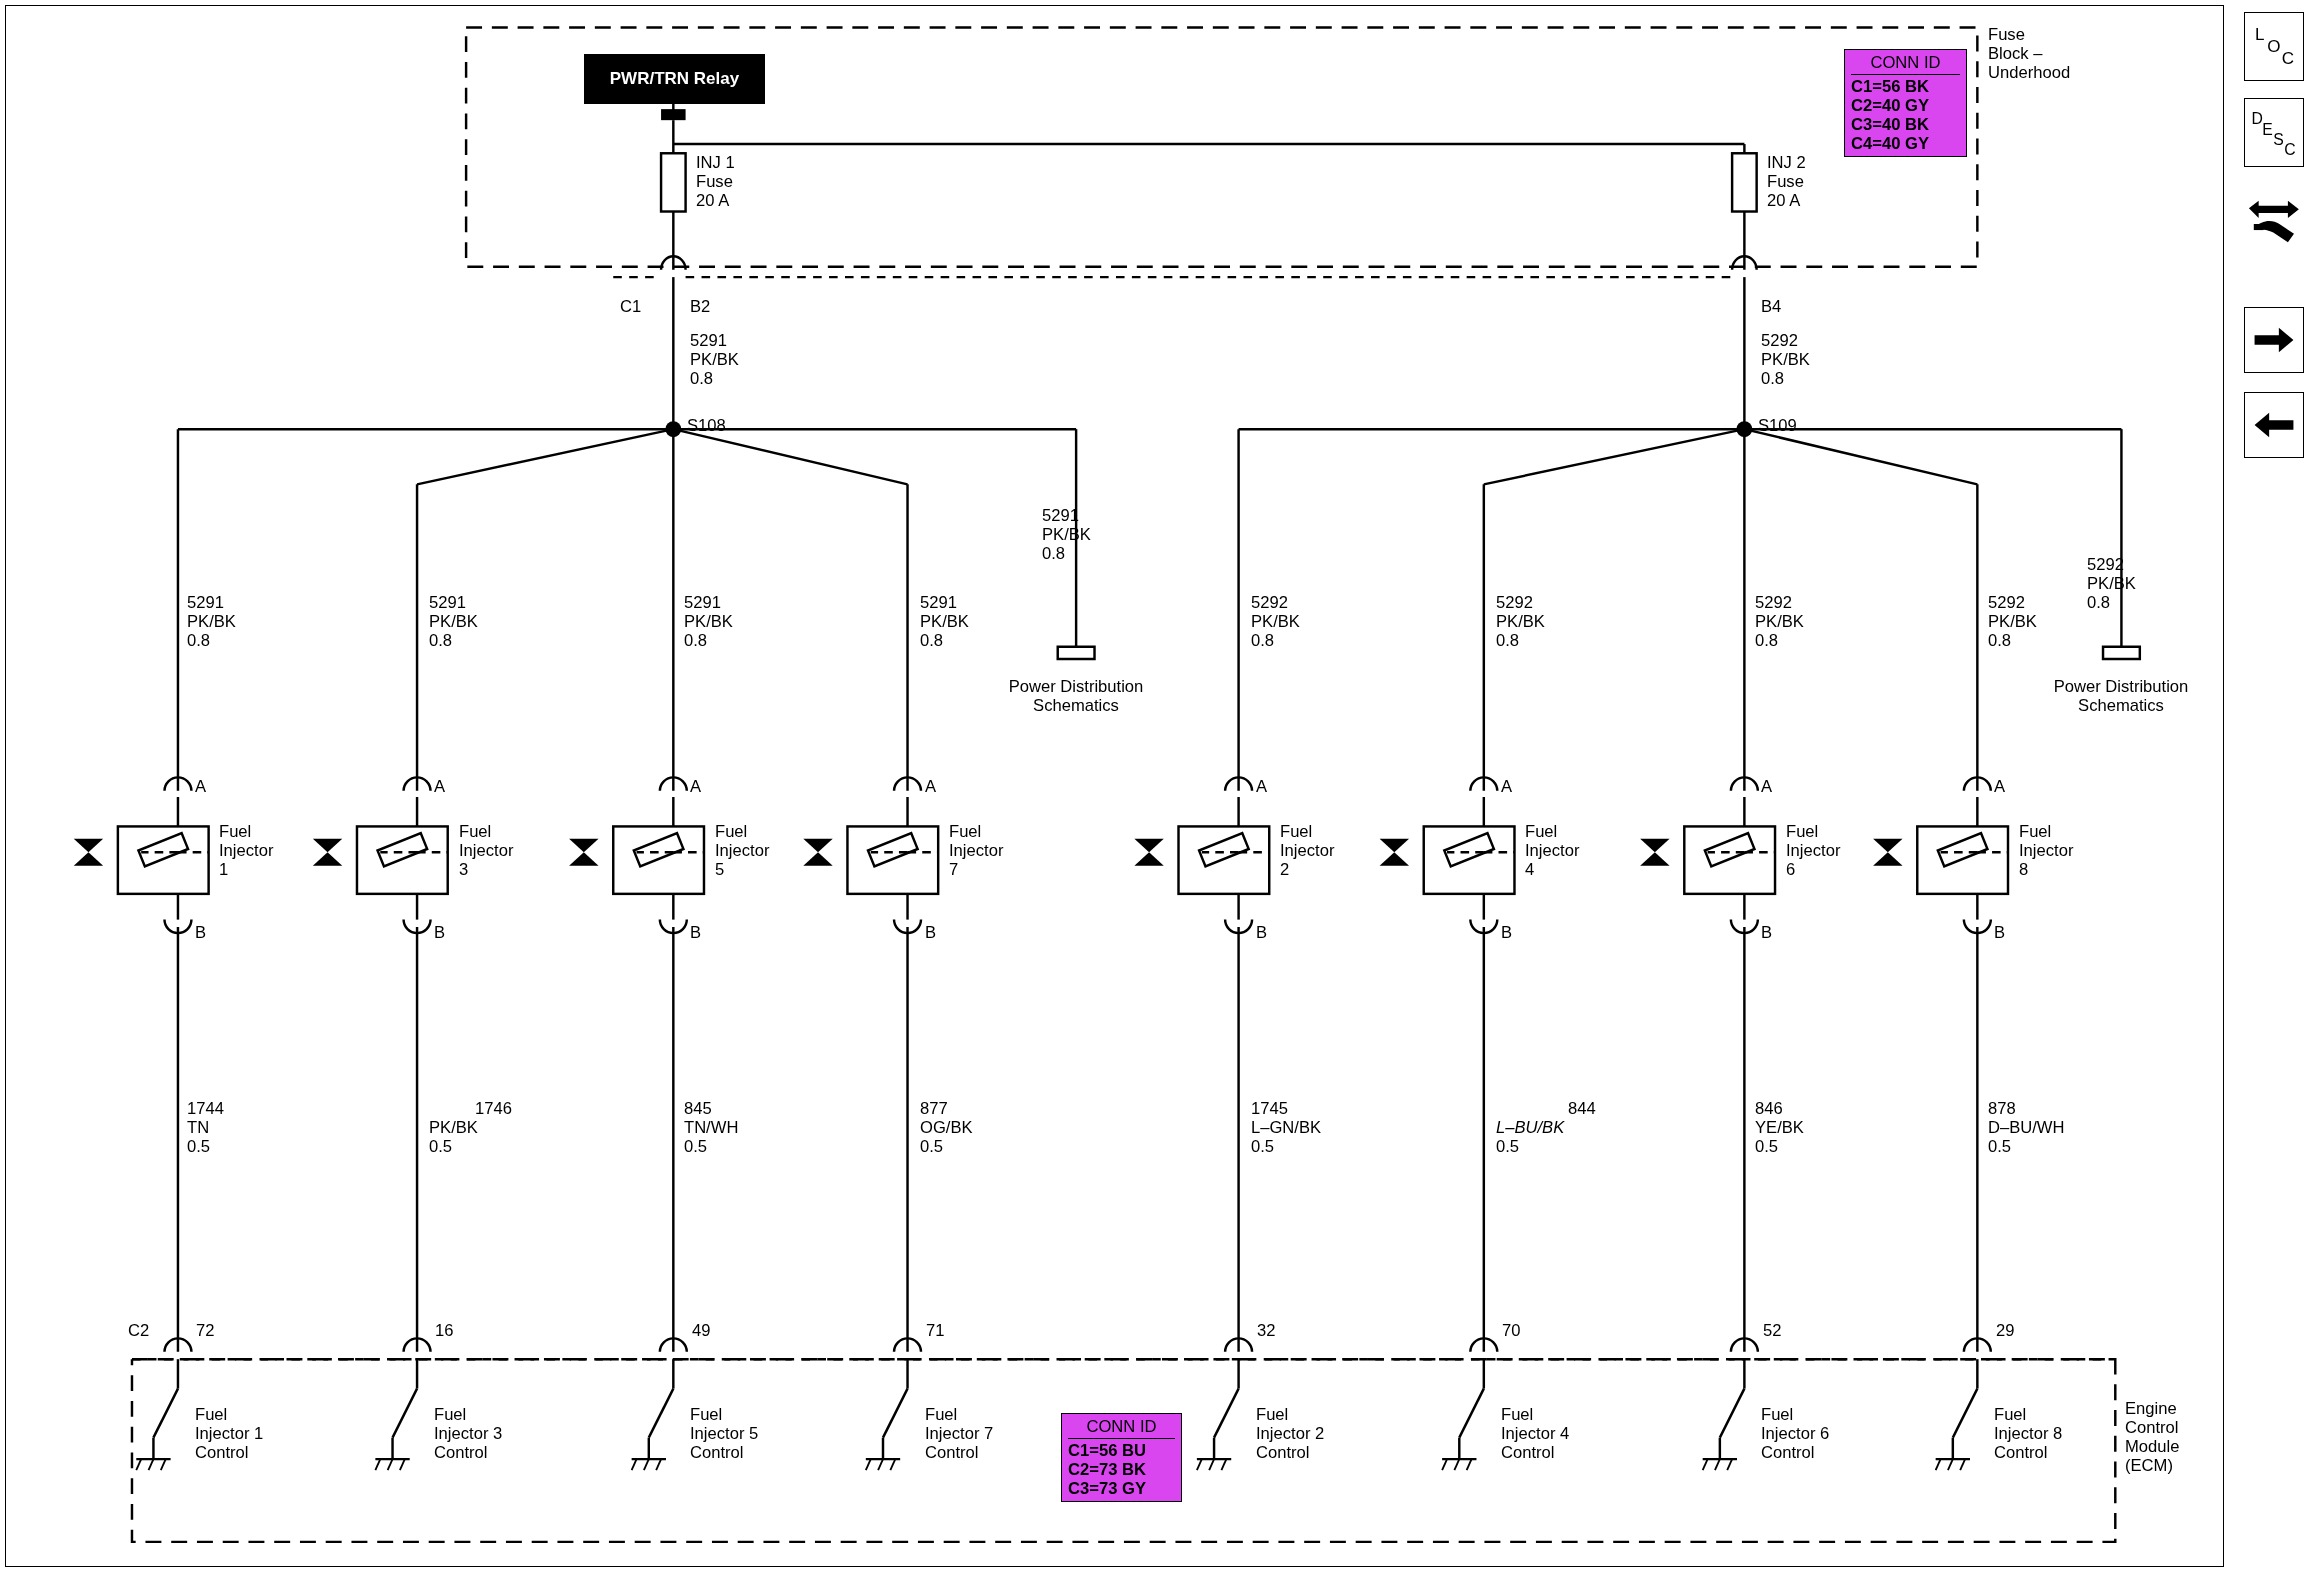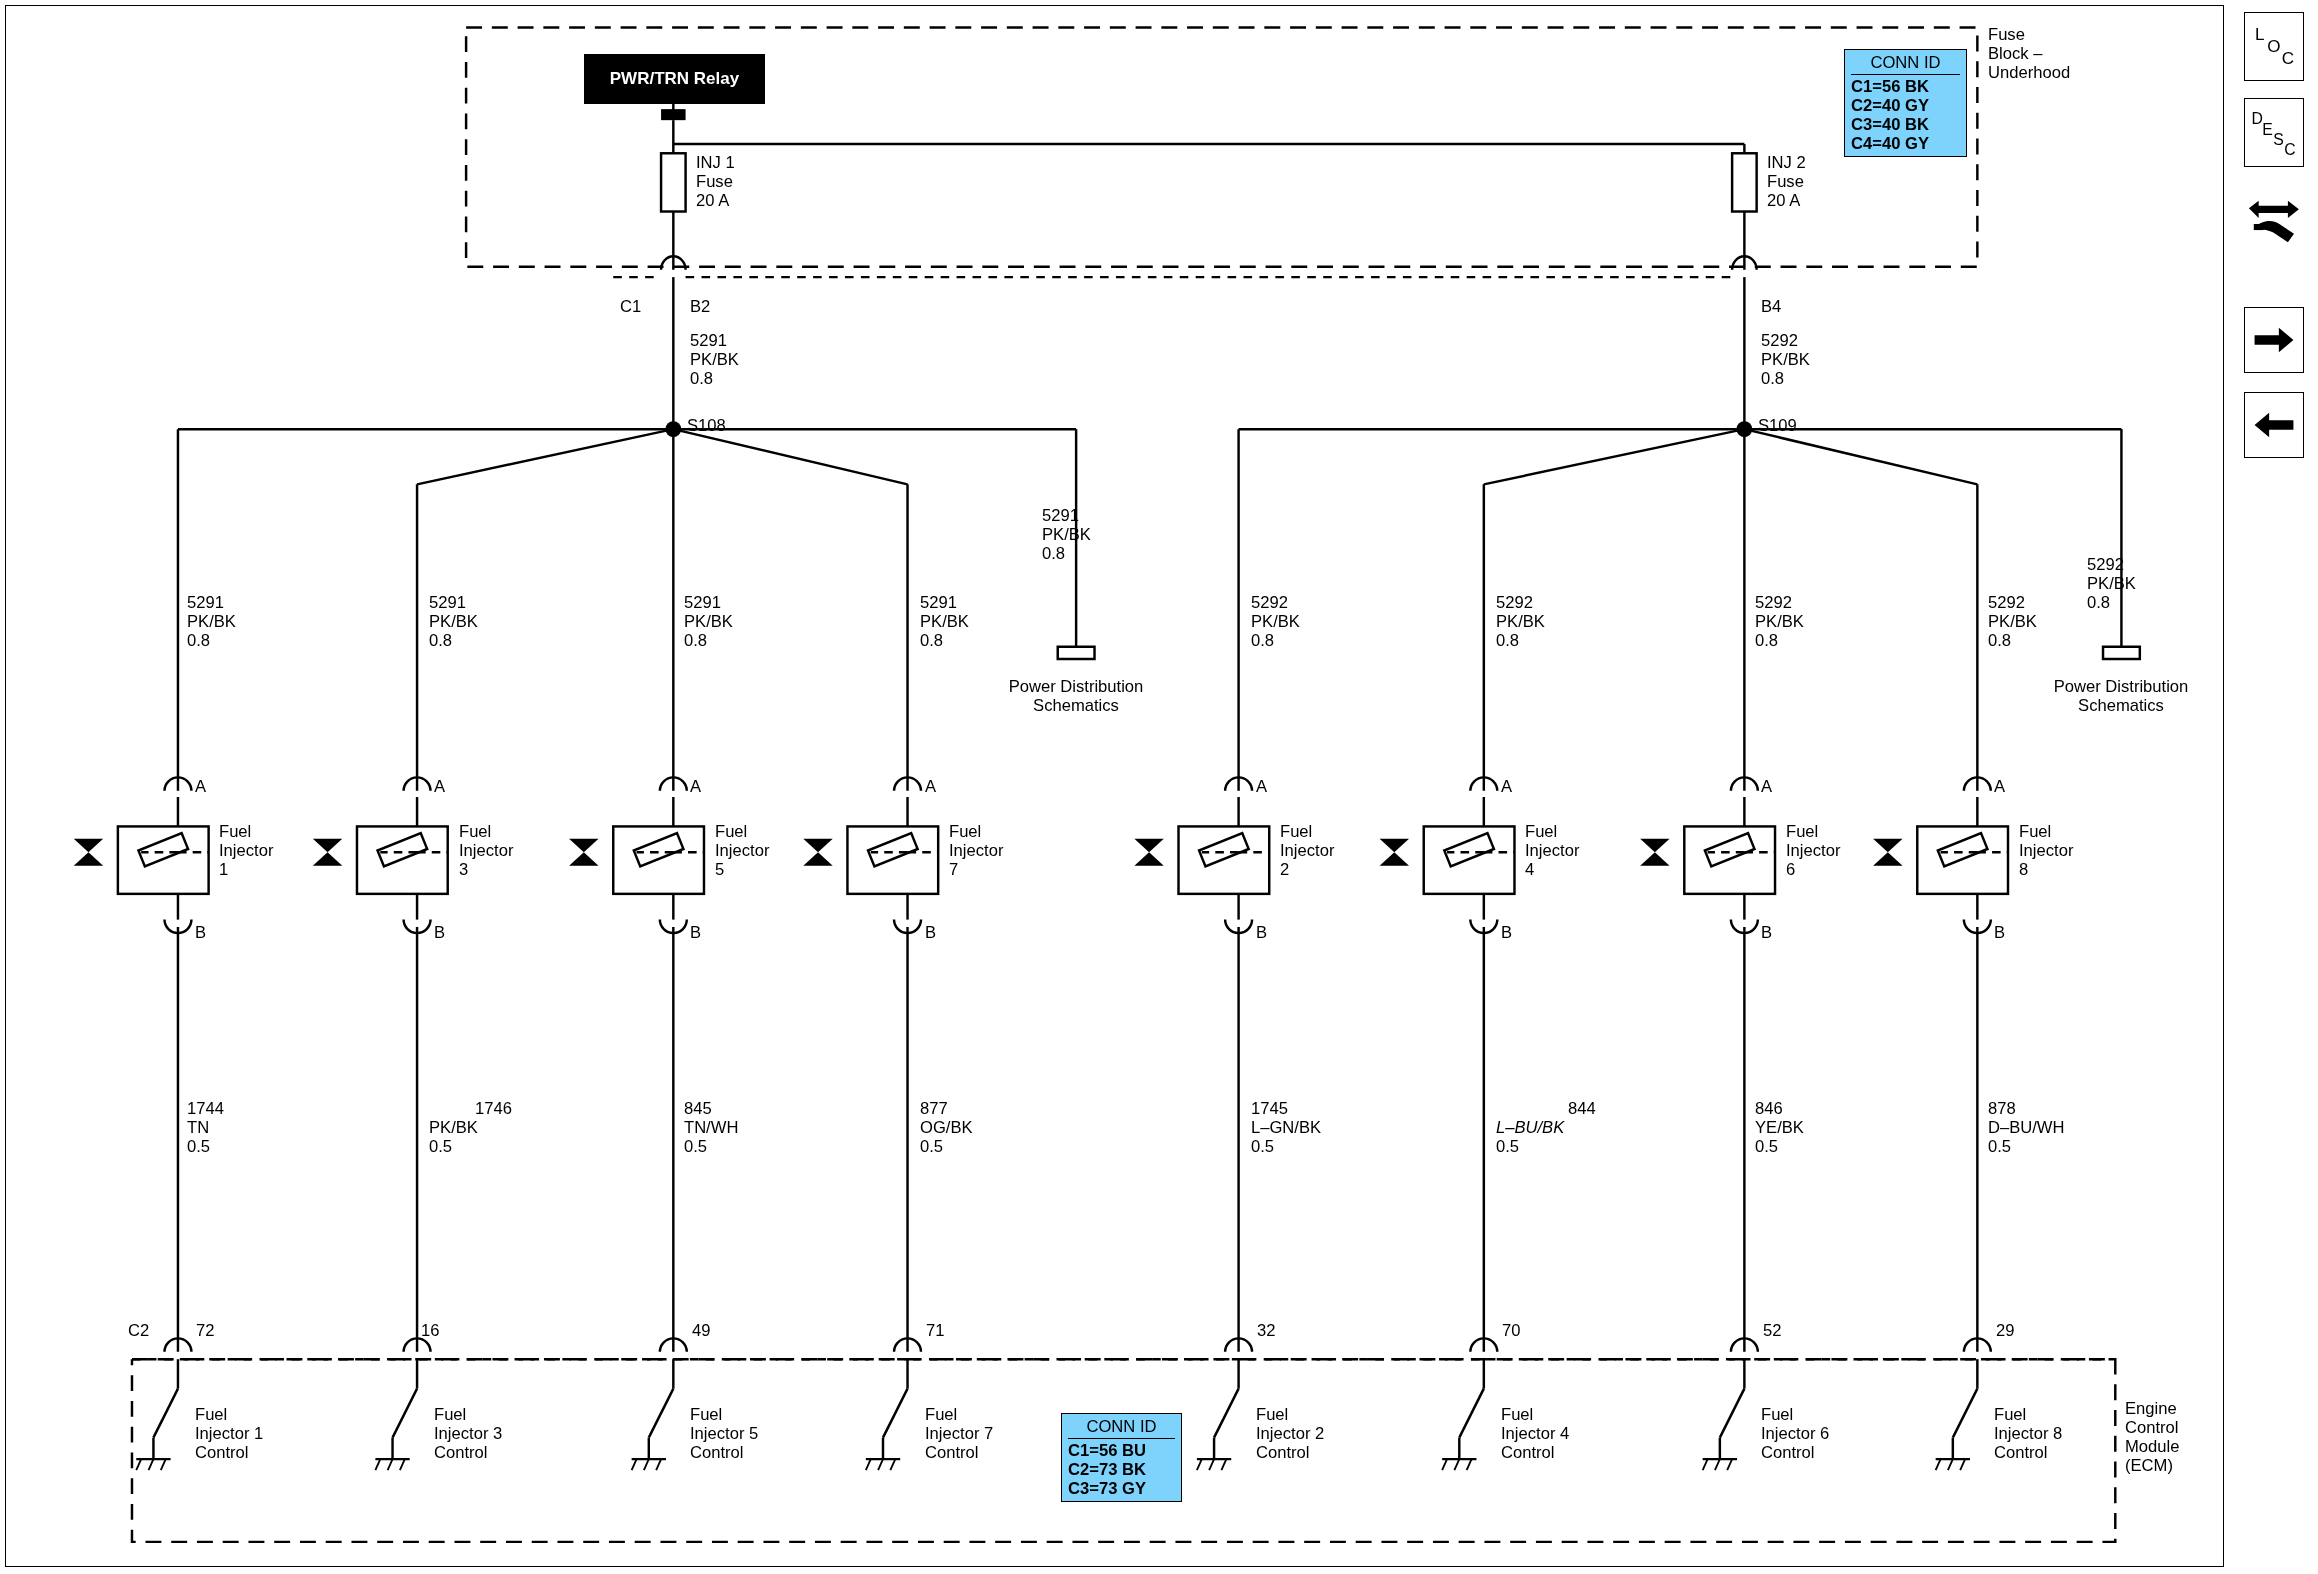--- a/index.html
+++ b/index.html
@@ -49,21 +49,21 @@
     font-size: 17px;
     font-weight: bold;
     display: flex;
     align-items: center;
     justify-content: center;
     border: 1.8px solid #000;
   }
   .conn-box {
     position: absolute;
     border: 1.8px solid #000;
-    background: #7dd3fc;
+    background: #d946ef;
     box-sizing: border-box;
     padding: 2.5px 6.1px;
   }
   .conn-box .hd {
     font-size: 16.6px;
     text-align: center;
     border-bottom: 1.2px solid #000;
     padding-bottom: 1.8px;
     margin-bottom: 1.8px;
   }
@@ -480,21 +480,21 @@
   <div class="lbl" style="left:1755px; top:1099px;">846</div>
   <div class="lbl" style="left:1755px; top:1118px;">YE/BK</div>
   <div class="lbl" style="left:1755px; top:1137px;">0.5</div>
 
   <div class="lbl" style="left:1988px; top:1099px;">878</div>
   <div class="lbl" style="left:1988px; top:1118px;">D–BU/WH</div>
   <div class="lbl" style="left:1988px; top:1137px;">0.5</div>
 
   <div class="lbl" style="left:128px; top:1321px;">C2</div>
   <div class="lbl" style="left:196px; top:1321px;">72</div>
-  <div class="lbl" style="left:421px; top:1321px;">16</div>
+  <div class="lbl" style="left:435px; top:1321px;">16</div>
   <div class="lbl" style="left:692px; top:1321px;">49</div>
   <div class="lbl" style="left:926px; top:1321px;">71</div>
   <div class="lbl" style="left:1257px; top:1321px;">32</div>
   <div class="lbl" style="left:1502px; top:1321px;">70</div>
   <div class="lbl" style="left:1763px; top:1321px;">52</div>
   <div class="lbl" style="left:1996px; top:1321px;">29</div>
 
   <div class="lbl" style="left:195px; top:1405px;">Fuel
 Injector 1
 Control</div>

